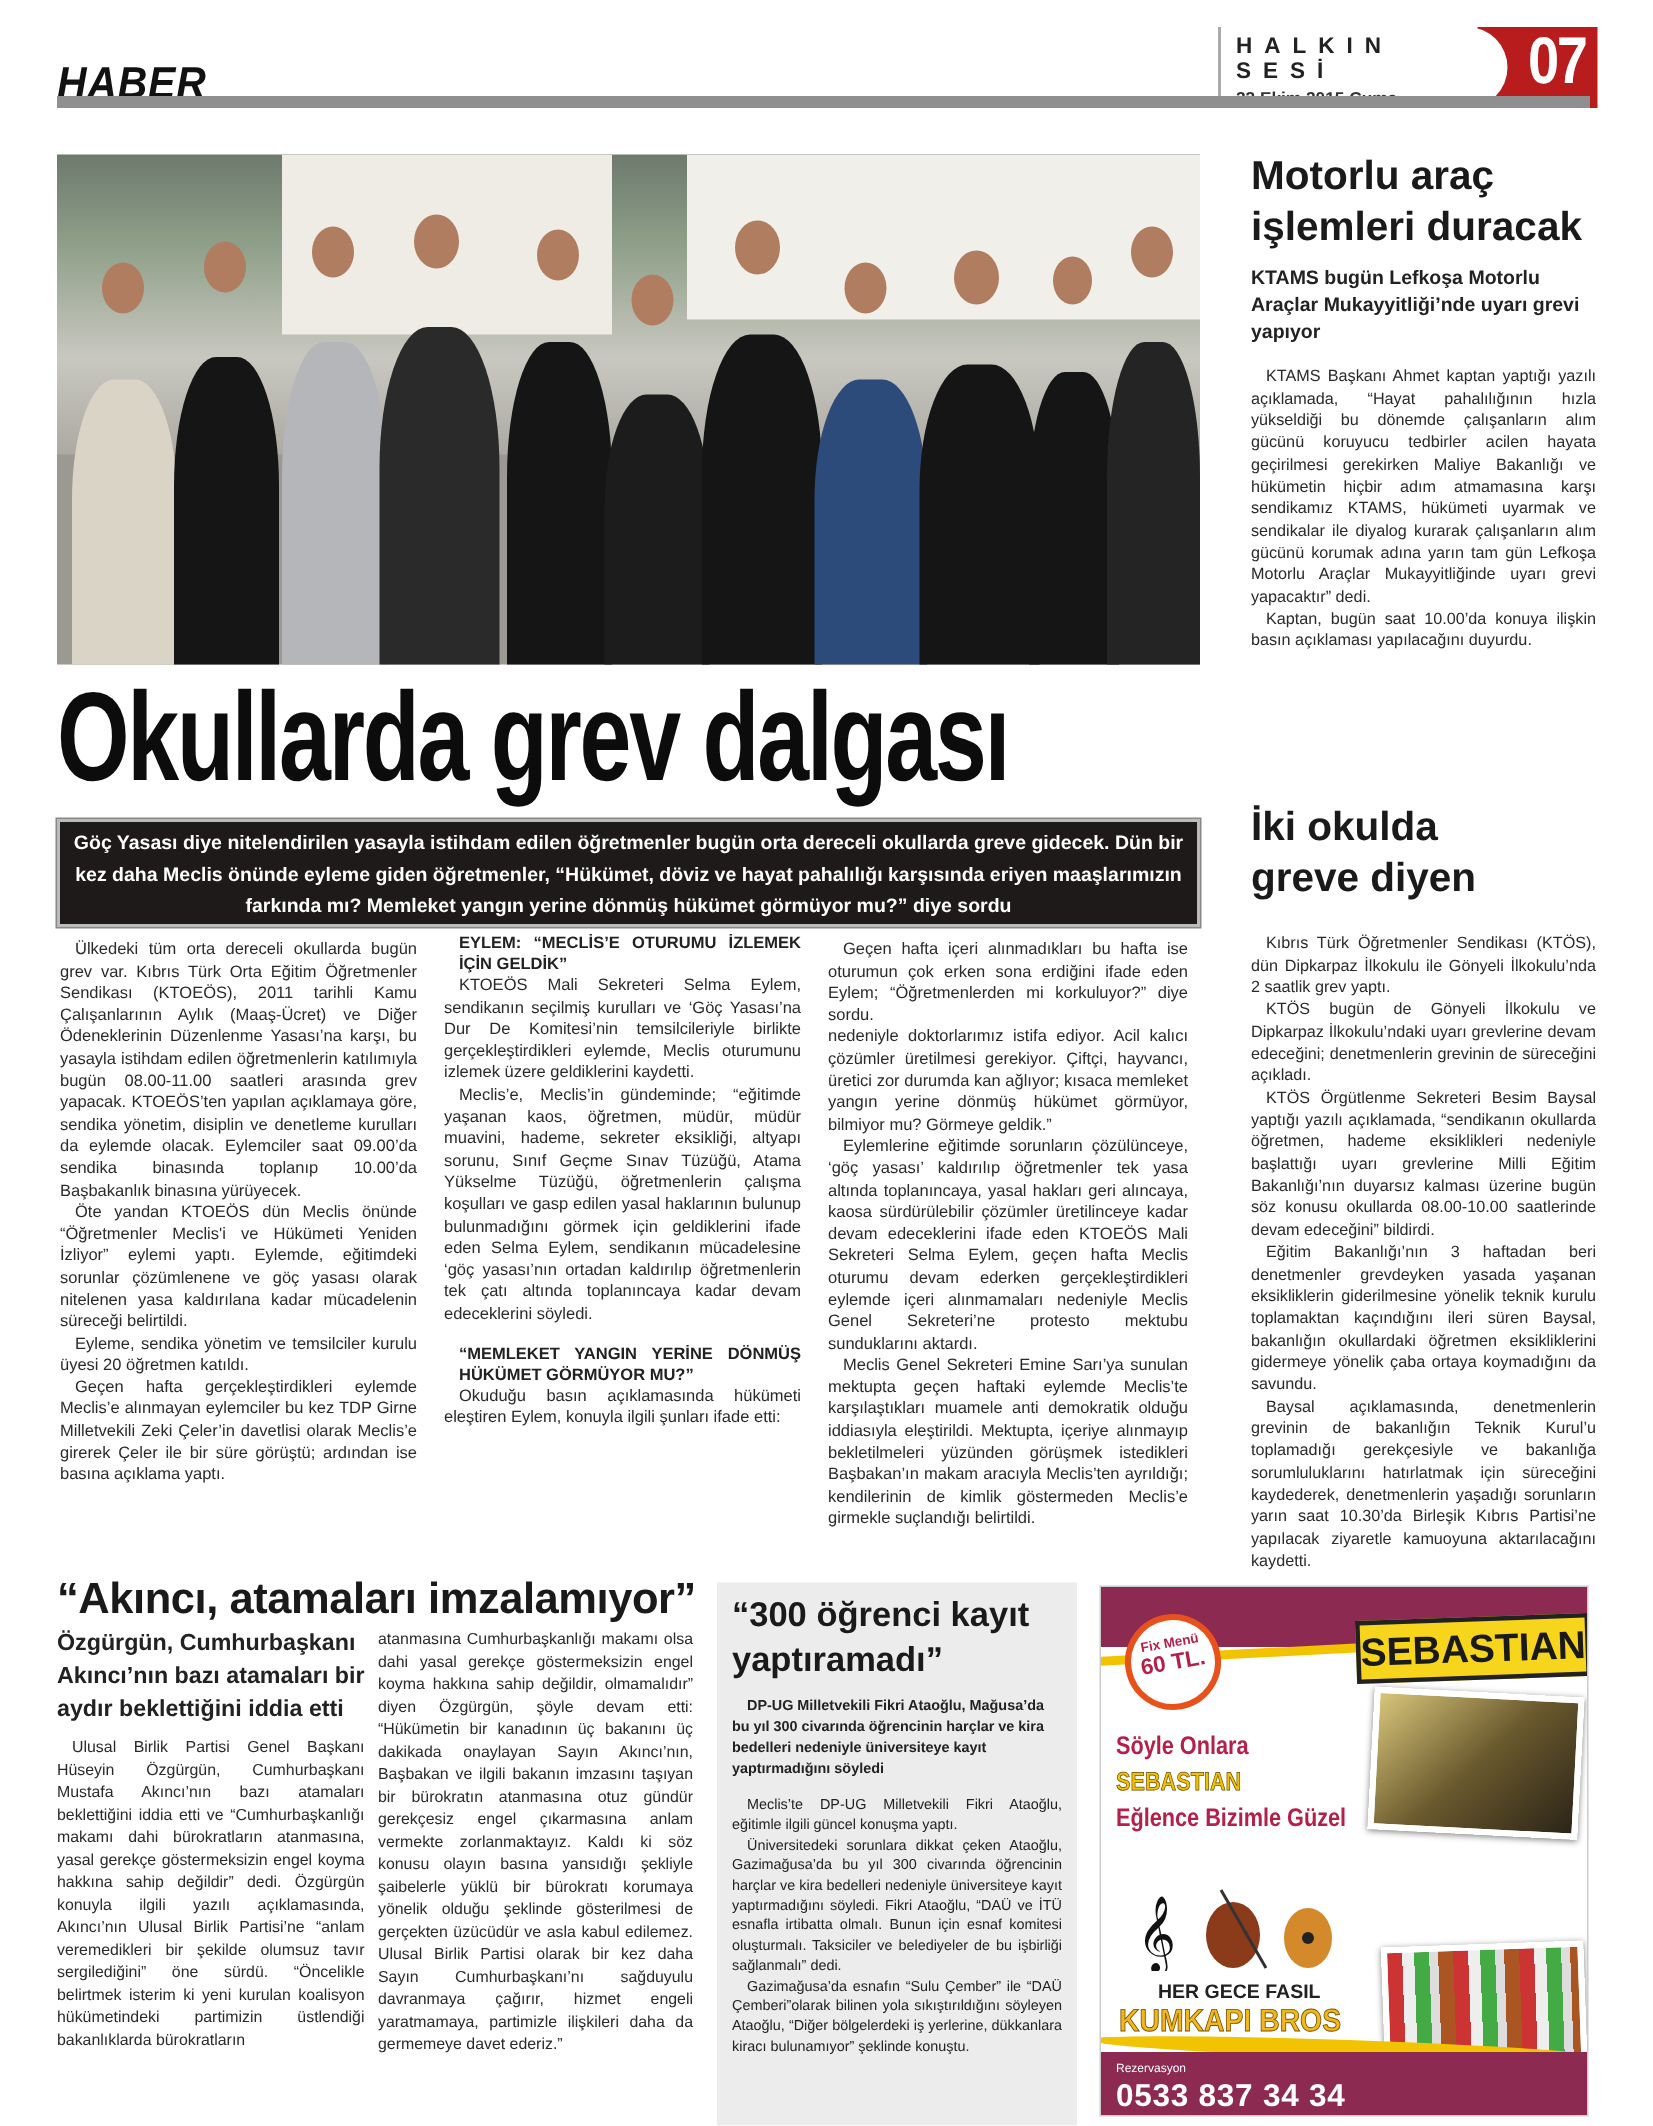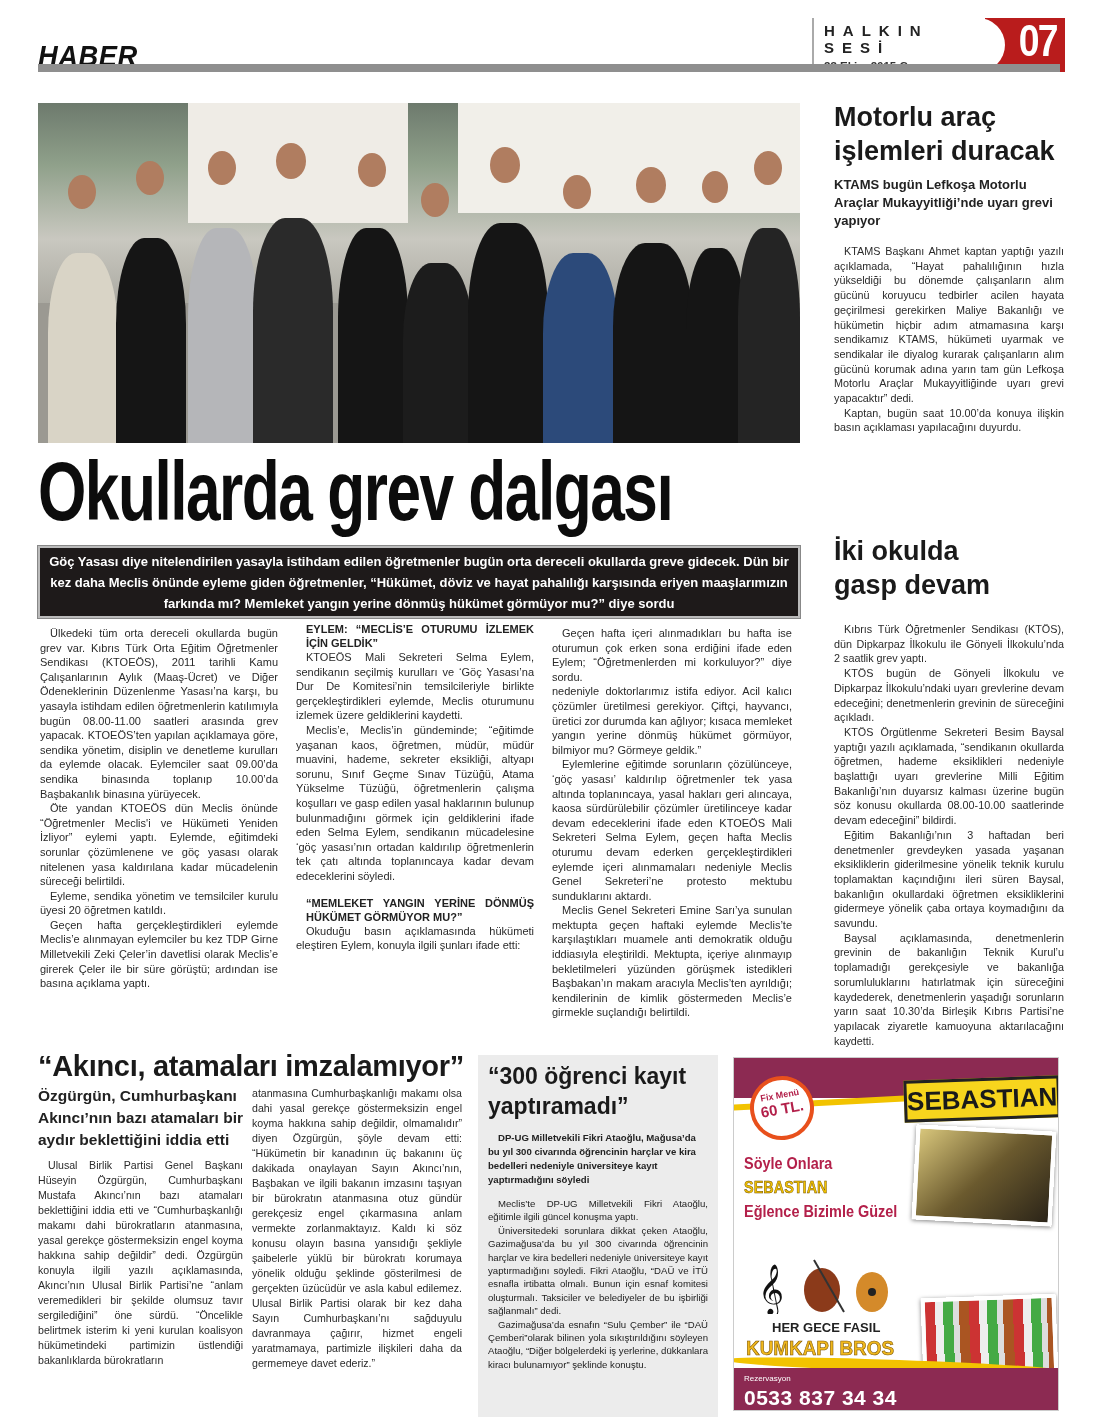--- a/index.html
+++ b/index.html
@@ -119,21 +119,21 @@
 <div class="abs" style="left:834px;top:100px;width:230px">
   <div class="side-title">Motorlu araç işlemleri duracak</div>
   <div class="side-sub">KTAMS bugün Lefkoşa Motorlu Araçlar Mukayyitliği’nde uyarı grevi yapıyor</div>
   <div class="col narrow" style="margin-top:14px">
     <p>KTAMS Başkanı Ahmet kaptan yaptığı yazılı açıklamada, “Hayat pahalılığının hızla yükseldiği bu dönemde çalışanların alım gücünü koruyucu tedbirler acilen hayata geçirilmesi gerekirken Maliye Bakanlığı ve hükümetin hiçbir adım atmamasına karşı sendikamız KTAMS, hükümeti uyarmak ve sendikalar ile diyalog kurarak çalışanların alım gücünü korumak adına yarın tam gün Lefkoşa Motorlu Araçlar Mukayyitliğinde uyarı grevi yapacaktır” dedi.</p>
     <p>Kaptan, bugün saat 10.00’da konuya ilişkin basın açıklaması yapılacağını duyurdu.</p>
   </div>
 </div>
 
 <div class="abs" style="left:834px;top:534px;width:230px">
-  <div class="side-title" style="width:190px">İki okulda gasp devam</div>
+  <div class="side-title" style="width:190px">İki okulda greve diyen</div>
   <div class="col narrow" style="margin-top:20px">
     <p>Kıbrıs Türk Öğretmenler Sendikası (KTÖS), dün Dipkarpaz İlkokulu ile Gönyeli İlkokulu’nda 2 saatlik grev yaptı.</p>
     <p>KTÖS bugün de Gönyeli İlkokulu ve Dipkarpaz İlkokulu’ndaki uyarı grevlerine devam edeceğini; denetmenlerin grevinin de süreceğini açıkladı.</p>
     <p>KTÖS Örgütlenme Sekreteri Besim Baysal yaptığı yazılı açıklamada, “sendikanın okullarda öğretmen, hademe eksiklikleri nedeniyle başlattığı uyarı grevlerine Milli Eğitim Bakanlığı’nın duyarsız kalması üzerine bugün söz konusu okullarda 08.00-10.00 saatlerinde devam edeceğini” bildirdi.</p>
     <p>Eğitim Bakanlığı’nın 3 haftadan beri denetmenler grevdeyken yasada yaşanan eksikliklerin giderilmesine yönelik teknik kurulu toplamaktan kaçındığını ileri süren Baysal, bakanlığın okullardaki öğretmen eksikliklerini gidermeye yönelik çaba ortaya koymadığını da savundu.</p>
     <p>Baysal açıklamasında, denetmenlerin grevinin de bakanlığın Teknik Kurul’u toplamadığı gerekçesiyle ve bakanlığa sorumluluklarını hatırlatmak için süreceğini kaydederek, denetmenlerin yaşadığı sorunların yarın saat 10.30’da Birleşik Kıbrıs Partisi’ne yapılacak ziyaretle kamuoyuna aktarılacağını kaydetti.</p>
   </div>
 </div>
 
 <div class="abs bottom-title" style="left:38px;top:1050px;width:430px">“Akıncı, atamaları imzalamıyor”</div>

